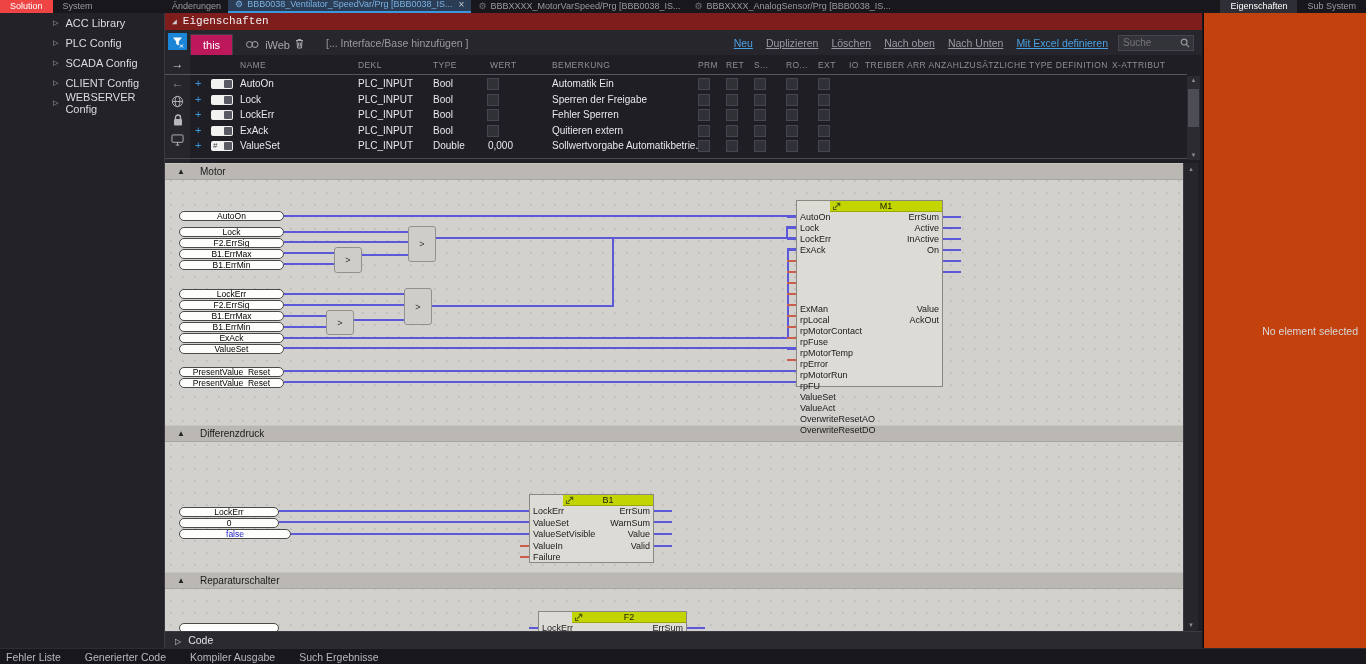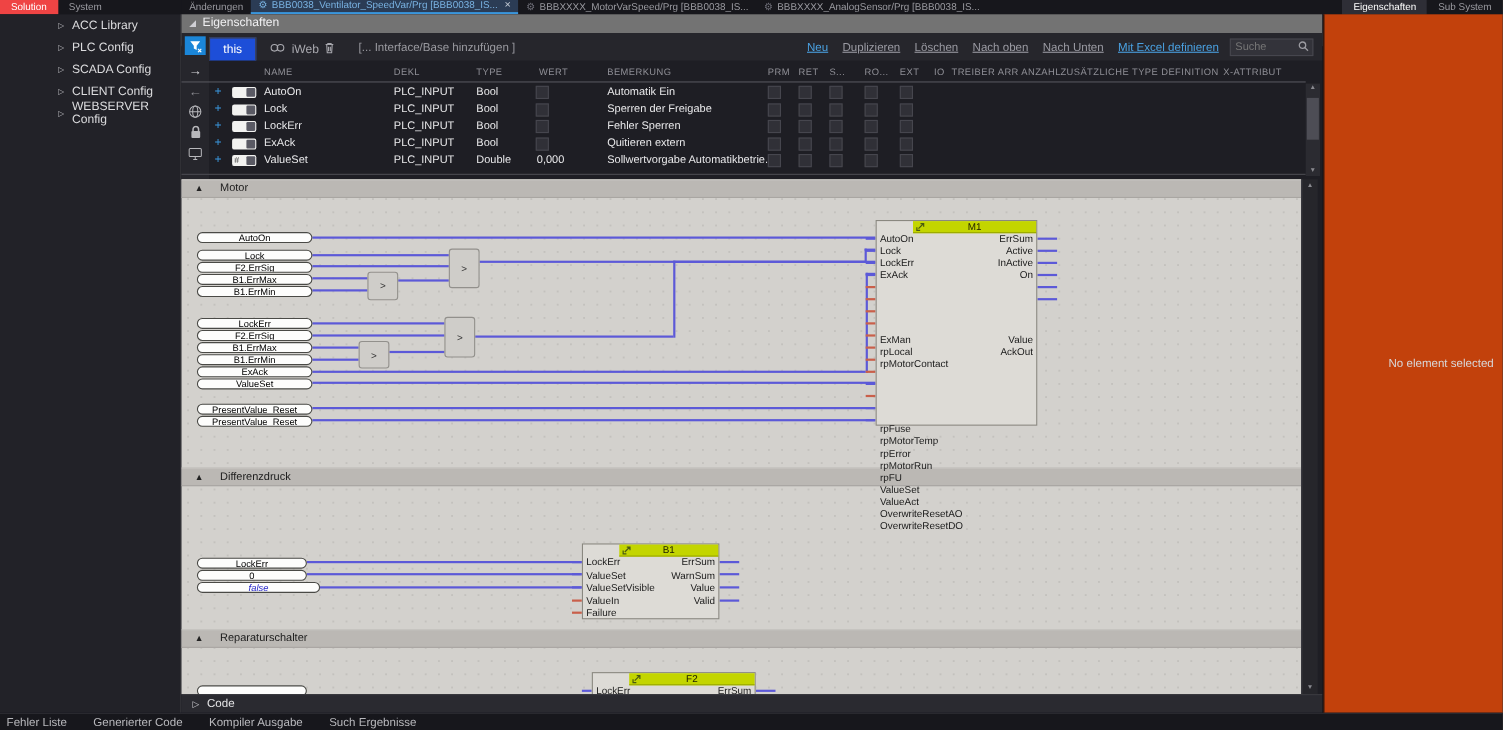--- a/index.html
+++ b/index.html
@@ -22,26 +22,26 @@
   .rp-tab { padding:0 10px; line-height:13px; color:#9a9aa0; }
   .rp-tab.active { background:#2e2e36; color:#fff; }
 
   
   #sidebar { position:absolute; left:0; top:13px; width:165px; height:635px; background:#222228; border-right:1px solid #3a3a40;padding-left:45px; }
   .side-item { display:flex; align-items:center; height:20px; padding-left:8px; font-size:11px; color:#dcdcde; gap:7px; }
   .side-item .tri { font-size:7px; color:#b9b9bd; }
 
   
   #main { position:absolute; left:165px; top:13px; width:1037px; height:635px; background:#1e1e24; }
-  #props-header { position:absolute; left:0; top:0; width:100%; height:29px; background:#737373; border-bottom:1px solid #36363c; font-size:11px; line-height:17px; color:#f0f0f2; padding-left:7px; }
+  #props-header { position:absolute; left:0; top:0; width:100%; height:29px; background:#7f1d1d; border-bottom:1px solid #36363c; font-size:11px; line-height:17px; color:#f0f0f2; padding-left:7px;font-family:Liberation Mono, monospace; }
   #props-header .tri { font-size:8px; margin-right:6px; color:#cfcfd4; }
 
   #toolbar { position:absolute; left:25px; top:17px; width:1012px; height:25px; background:#26262c; display:flex; align-items:center; }
   .tb-tab { height:21px; margin-top:4px; display:flex; align-items:center; padding:0 12px; font-size:11px; }
-  .tb-tab.this { background:#1d4ed8; border:1px solid #3f3f46; border-bottom:none; color:#fff; }
+  .tb-tab.this { background:#be185d; border:1px solid #3f3f46; border-bottom:none; color:#fff; }
   .tb-tab.iweb { color:#a8a8ae; gap:5px; }
   .tb-add { color:#9a9aa0; font-size:10.5px; margin-left:10px; }
   #actions { margin-left:auto; display:flex; gap:13px; font-size:10.5px; margin-right:10px; }
   .action-link { color:#9a9aa2; text-decoration:underline; cursor:pointer; white-space:nowrap; }
   .action-link.accent { color:#4aa0e0; }
   #searchbox { width:76px; height:16px; background:#33333a; border:1px solid #46464e; display:flex; align-items:center; margin-right:8px; }
   #searchbox input { flex:1; width:50px; background:transparent; border:none; outline:none; color:#c8c8cc; font-size:10px; padding:0 4px; font-family:"Liberation Sans",sans-serif; }
 
   
   #icon-strip { position:absolute; left:0; top:17px; width:25px; height:146px; background:#26262c; display:flex; flex-direction:column; align-items:center; }
@@ -377,21 +377,21 @@
       <div class="in-box" style="left: 14px; top: 126px; width: 105px;">LockErr</div>
       <div class="in-box" style="left: 14px; top: 137px; width: 105px;">F2.ErrSig</div>
       <div class="in-box" style="left: 14px; top: 148px; width: 105px;">B1.ErrMax</div>
       <div class="in-box" style="left: 14px; top: 159px; width: 105px;">B1.ErrMin</div>
       <div class="in-box" style="left: 14px; top: 170px; width: 105px;">ExAck</div>
       <div class="in-box" style="left: 14px; top: 181px; width: 105px;">ValueSet</div>
       <div class="in-box" style="left: 14px; top: 204px; width: 105px;">PresentValue_Reset</div>
       <div class="in-box" style="left: 14px; top: 215px; width: 105px;">PresentValue_Reset</div>
       <div class="in-box" style="left: 14px; top: 344px; width: 100px;">LockErr</div>
       <div class="in-box" style="left: 14px; top: 355px; width: 100px;">0</div>
-      <div class="in-box" style="left: 14px; top: 366px; width: 112px; color: rgb(35, 35, 200); font-style: italic;">false</div>
+      <div class="in-box" style="left: 14px; top: 366px; width: 112px; color: rgb(35, 35, 200);">false</div>
       <div class="in-box" style="left: 14px; top: 460px; width: 100px;"></div>
       <div class="gate" style="left: 169px; top: 84px; width: 28px; height: 26px;">&gt;</div>
       <div class="gate" style="left: 243px; top: 63px; width: 28px; height: 36px;">&gt;</div>
       <div class="gate" style="left: 161px; top: 147px; width: 28px; height: 25px;">&gt;</div>
       <div class="gate" style="left: 239px; top: 125px; width: 28px; height: 37px;">&gt;</div>
       <div class="fb" style="left: 631px; top: 37px; width: 147px; height: 187px;">
         <div class="fb-head">
           <svg width="9" height="9" viewBox="0 0 9 9">
             <path d="M1.5 4.5 V7.5 H4.5 M3 5.8 L7.6 1.2 M4.8 1.3 H7.7 V4.2" stroke="#4a5a10" stroke-width="1.1" fill="none"></path>
           </svg>
@@ -419,21 +419,21 @@
             <div class="fb-out">Value</div>
           </div>
           <div class="fb-row" style="height: 11px; line-height: 11px;">
             <div class="fb-in">rpLocal</div>
             <div class="fb-out">AckOut</div>
           </div>
           <div class="fb-row" style="height: 11px; line-height: 11px;">
             <div class="fb-in">rpMotorContact</div>
             <div class="fb-out"></div>
           </div>
-          <div class="fb-row" style="height: 11px; line-height: 11px; margin-top: 48px;">
+          <div class="fb-row" style="height: 11px; line-height: 11px;">
             <div class="fb-in">rpFuse</div>
             <div class="fb-out"></div>
           </div>
           <div class="fb-row" style="height: 11px; line-height: 11px;">
             <div class="fb-in">rpMotorTemp</div>
             <div class="fb-out"></div>
           </div>
           <div class="fb-row" style="height: 11px; line-height: 11px;">
             <div class="fb-in">rpError</div>
             <div class="fb-out"></div>

